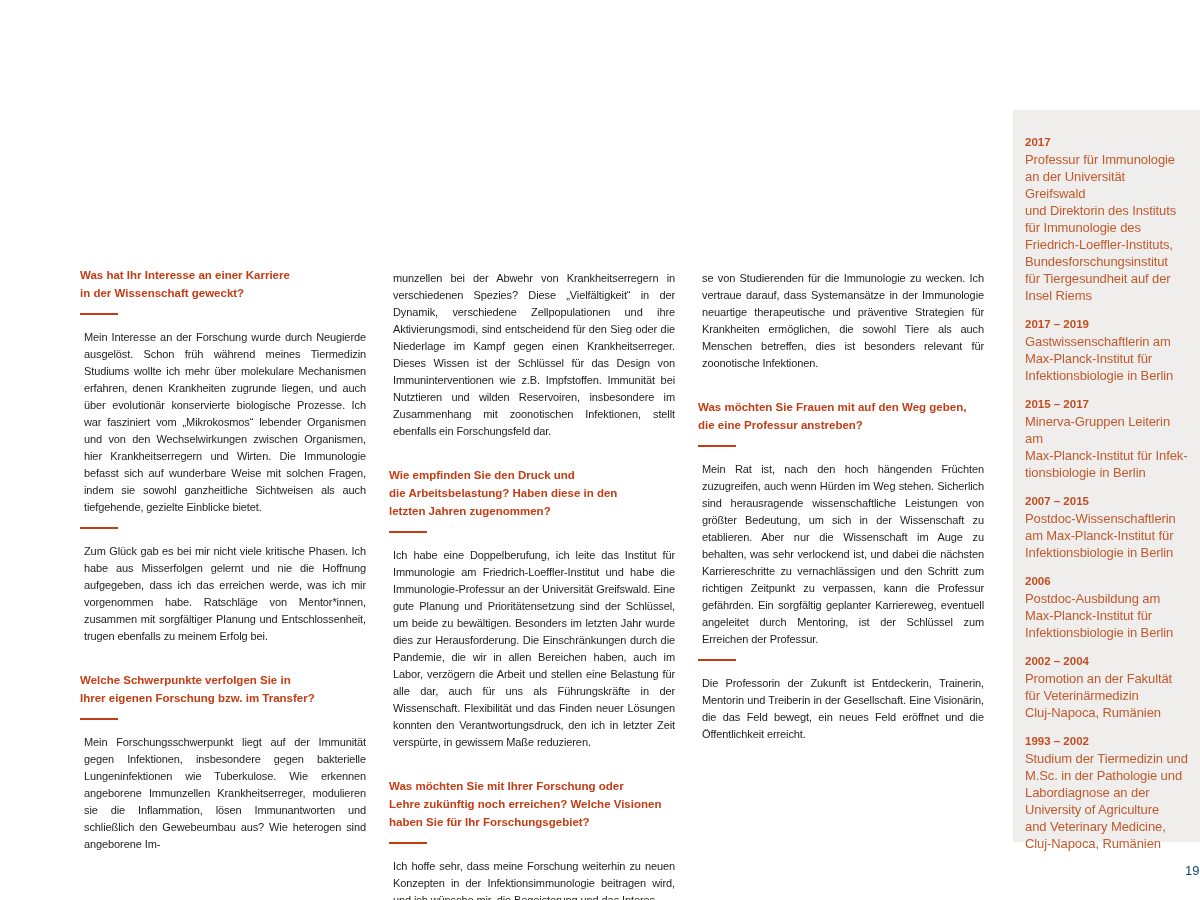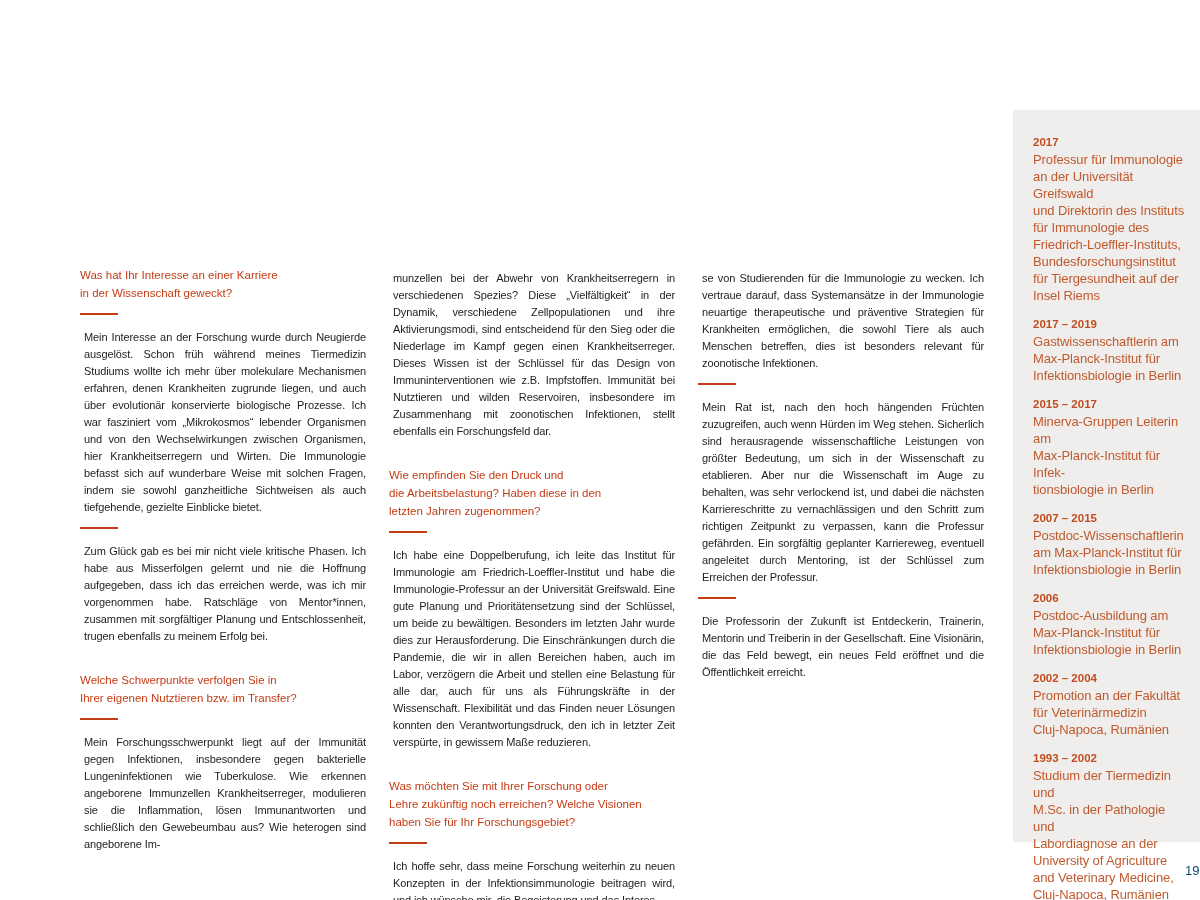--- a/index.html
+++ b/index.html
@@ -12,36 +12,36 @@
   html,body{margin:0;padding:0;background:#ffffff;}
   .page{
     position:relative;width:1200px;height:900px;background:#ffffff;
     font-family:"Liberation Sans",sans-serif;overflow:hidden;
   }
   .columns{
     position:absolute;left:80px;top:266px;display:flex;gap:19px;
   }
   .column{width:290px;}
   .question{
-    color:var(--accent);font-weight:normal;font-size:11.5px;line-height:18px;
+    color:var(--accent);font-weight:bold;font-size:11.5px;line-height:18px;
     white-space:pre-line;margin:26px 0 0 0;
   }
   .question:first-child{margin-top:0;}
   .rule{
     width:38px;height:0;border-top:2px solid var(--accent);
     margin:11px 0 14px 0;
   }
   .answer{
     font-size:11px;line-height:17px;color:var(--body-text);
     text-align:justify;margin:4px;hyphens:auto;letter-spacing:-0.1px;
   }
   .sidebar{
     position:absolute;left:1013px;top:110px;width:187px;height:732px;
     background:var(--sidebar-bg);box-sizing:border-box;
-    padding:24px 12px 0 20px;
+    padding:24px 12px 0 12px;
   }
   .entry{margin-bottom:12px;}
   .entry-year{
     color:var(--sidebar-year);font-weight:bold;font-size:11.5px;line-height:17px;
   }
   .entry-lines{
     color:var(--sidebar-text);font-size:13px;line-height:17px;
     white-space:pre-line;letter-spacing:-0.1px;
   }
   .pagenum{
@@ -55,39 +55,41 @@
 <div class="page">
   <div class="columns">
       <div class="column">
         <div class="question">Was hat Ihr Interesse an einer Karriere
 in der Wissenschaft geweckt?</div>
         <div class="rule"></div>
         <p class="answer">Mein Interesse an der Forschung wurde durch Neugierde ausgelöst. Schon früh während meines Tiermedizin Studiums wollte ich mehr über molekulare Mechanismen erfahren, denen Krankheiten zugrunde liegen, und auch über evolutionär konservierte biologische Prozesse. Ich war fasziniert vom „Mikrokosmos“ lebender Organismen und von den Wechselwirkungen zwischen Organismen, hier Krankheitserregern und Wirten. Die Immunologie befasst sich auf wunderbare Weise mit solchen Fragen, indem sie sowohl ganzheitliche Sichtweisen als auch tiefgehende, gezielte Einblicke bietet.</p>
         <div class="rule"></div>
         <p class="answer">Zum Glück gab es bei mir nicht viele kritische Phasen. Ich habe aus Misserfolgen gelernt und nie die Hoffnung aufgegeben, dass ich das erreichen werde, was ich mir vorgenommen habe. Ratschläge von Mentor*innen, zusammen mit sorgfältiger Planung und Entschlossenheit, trugen ebenfalls zu meinem Erfolg bei.</p>
         <div class="question">Welche Schwerpunkte verfolgen Sie in
-Ihrer eigenen Nutztieren bzw. im Transfer?</div>
+Ihrer eigenen Forschung bzw. im Transfer?</div>
         <div class="rule"></div>
         <p class="answer">Mein Forschungsschwerpunkt liegt auf der Immunität gegen Infektionen, insbesondere gegen bakterielle Lungeninfektionen wie Tuberkulose. Wie erkennen angeborene Immunzellen Krankheitserreger, modulieren sie die Inflammation, lösen Immunantworten und schließlich den Gewebeumbau aus? Wie heterogen sind angeborene Im-</p>
       </div>
       <div class="column">
         <p class="answer">munzellen bei der Abwehr von Krankheitserregern in verschiedenen Spezies? Diese „Vielfältigkeit“ in der Dynamik, verschiedene Zellpopulationen und ihre Aktivierungsmodi, sind entscheidend für den Sieg oder die Niederlage im Kampf gegen einen Krankheitserreger. Dieses Wissen ist der Schlüssel für das Design von Immuninterventionen wie z.B. Impfstoffen. Immunität bei Nutztieren und wilden Reservoiren, insbesondere im Zusammenhang mit zoonotischen Infektionen, stellt ebenfalls ein Forschungsfeld dar.</p>
         <div class="question">Wie empfinden Sie den Druck und
 die Arbeitsbelastung? Haben diese in den
 letzten Jahren zugenommen?</div>
         <div class="rule"></div>
         <p class="answer">Ich habe eine Doppelberufung, ich leite das Institut für Immunologie am Friedrich-Loeffler-Institut und habe die Immunologie-Professur an der Universität Greifswald. Eine gute Planung und Prioritätensetzung sind der Schlüssel, um beide zu bewältigen. Besonders im letzten Jahr wurde dies zur Herausforderung. Die Einschränkungen durch die Pandemie, die wir in allen Bereichen haben, auch im Labor, verzögern die Arbeit und stellen eine Belastung für alle dar, auch für uns als Führungskräfte in der Wissenschaft. Flexibilität und das Finden neuer Lösungen konnten den Verantwortungsdruck, den ich in letzter Zeit verspürte, in gewissem Maße reduzieren.</p>
         <div class="question">Was möchten Sie mit Ihrer Forschung oder
 Lehre zukünftig noch erreichen? Welche Visionen
 haben Sie für Ihr Forschungsgebiet?</div>
         <div class="rule"></div>
         <p class="answer">Ich hoffe sehr, dass meine Forschung weiterhin zu neuen Konzepten in der Infektionsimmunologie beitragen wird, und ich wünsche mir, die Begeisterung und das Interes-</p>
       </div>
       <div class="column">
         <p class="answer">se von Studierenden für die Immunologie zu wecken. Ich vertraue darauf, dass Systemansätze in der Immunologie neuartige therapeutische und präventive Strategien für Krankheiten ermöglichen, die sowohl Tiere als auch Menschen betreffen, dies ist besonders relevant für zoonotische Infektionen.</p>
+        <div class="question">Was möchten Sie Frauen mit auf den Weg geben,
+die eine Professur anstreben?</div>
         <div class="rule"></div>
         <p class="answer">Mein Rat ist, nach den hoch hängenden Früchten zuzugreifen, auch wenn Hürden im Weg stehen. Sicherlich sind herausragende wissenschaftliche Leistungen von größter Bedeutung, um sich in der Wissenschaft zu etablieren. Aber nur die Wissenschaft im Auge zu behalten, was sehr verlockend ist, und dabei die nächsten Karriereschritte zu vernachlässigen und den Schritt zum richtigen Zeitpunkt zu verpassen, kann die Professur gefährden. Ein sorgfältig geplanter Karriereweg, eventuell angeleitet durch Mentoring, ist der Schlüssel zum Erreichen der Professur.</p>
         <div class="rule"></div>
         <p class="answer">Die Professorin der Zukunft ist Entdeckerin, Trainerin, Mentorin und Treiberin in der Gesellschaft. Eine Visionärin, die das Feld bewegt, ein neues Feld eröffnet und die Öffentlichkeit erreicht.</p>
       </div>
     </div>
   <aside class="sidebar">
       <div class="entry">
         <div class="entry-year">2017</div>
         <div class="entry-lines">Professur für Immunologie

